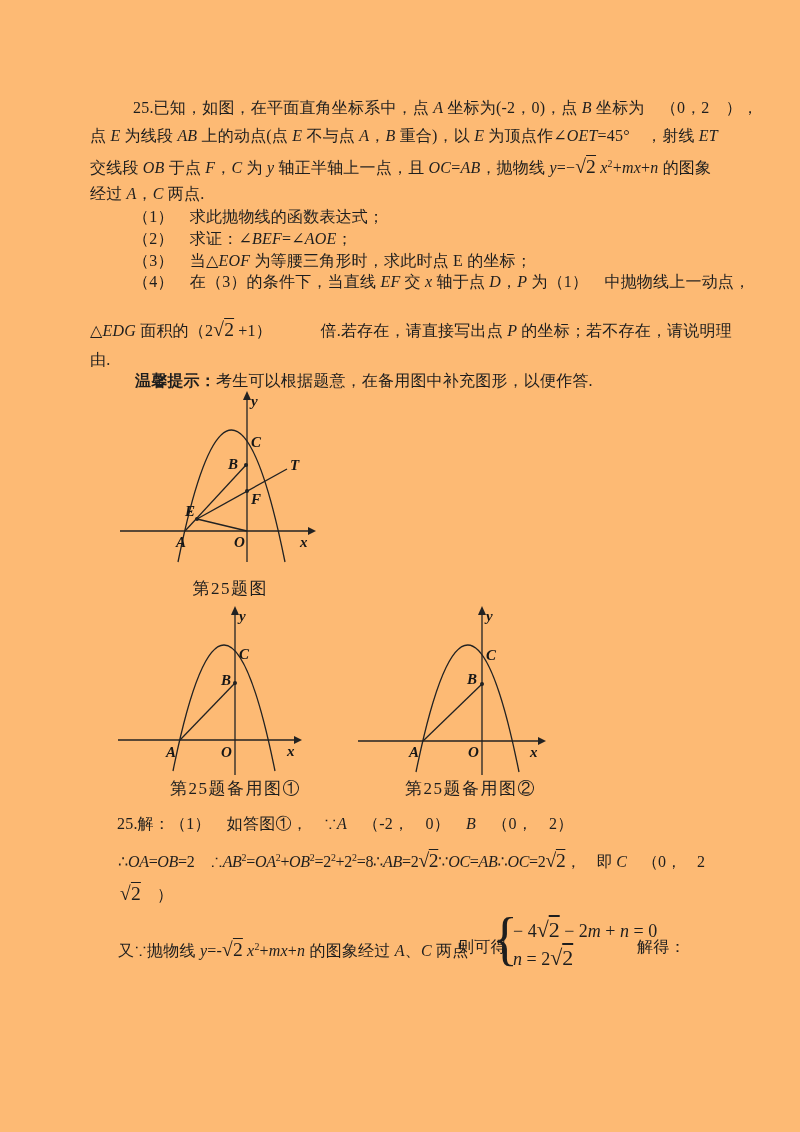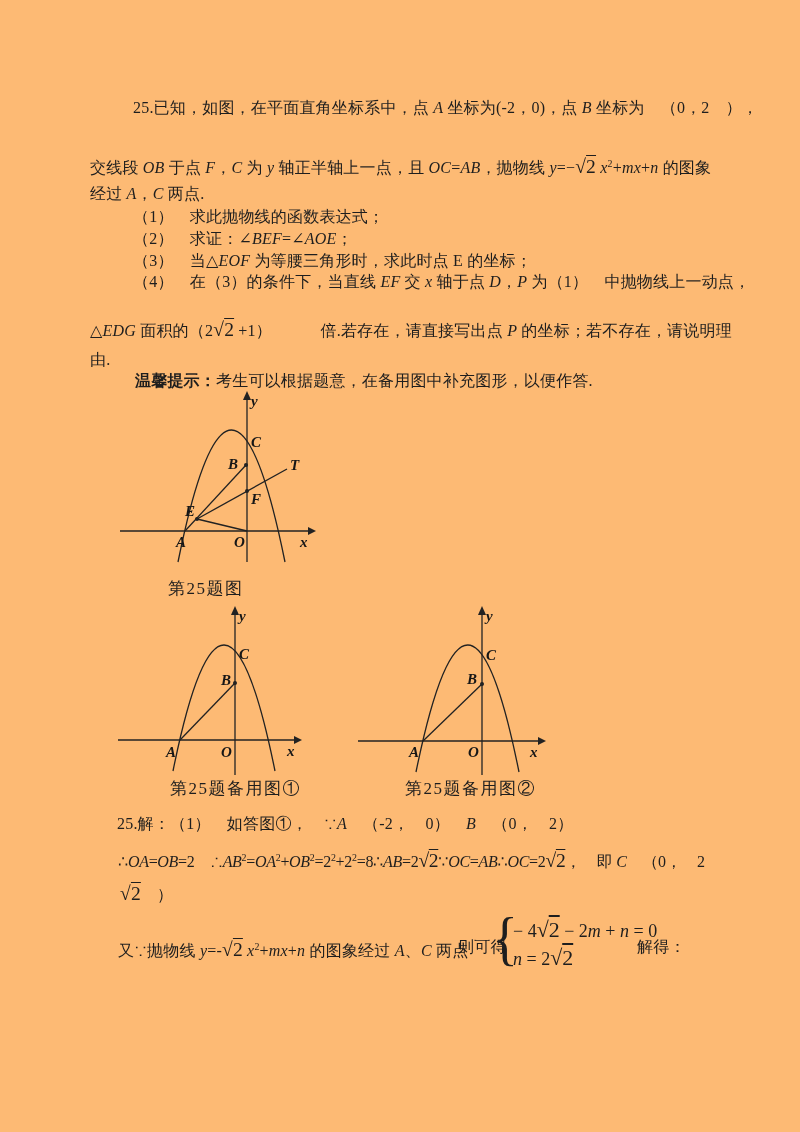--- a/index.html
+++ b/index.html
@@ -11,40 +11,41 @@
   .tline{
     position:absolute;font-size:16px;line-height:21px;white-space:nowrap;
     letter-spacing:0.2px;
   }
   .tight{letter-spacing:-0.3px;text-align:right;}
   .tline i{font-family:"Liberation Serif","DejaVu Serif",serif;}
   sup{font-size:0.62em;}
   .sq{font-size:1.22em;}
   .ol{text-decoration:overline;}
   .figcap{
-    position:absolute;font-size:17px;letter-spacing:1.5px;text-align:left;
+    position:absolute;font-size:17px;letter-spacing:1.5px;text-align:right;
     white-space:nowrap;
   }
   .fig{position:absolute;}
   .fig text{font-family:"Liberation Serif","DejaVu Serif",serif;
     font-style:italic;font-weight:bold;font-size:15px;fill:#161616;}
   .brace{
     position:absolute;font-size:54px;line-height:62px;font-weight:400;
     transform:scaleY(1.08);transform-origin:center;
   }
   .eqline{
     position:absolute;font-size:18px;line-height:24px;white-space:nowrap;
   }
 </style>
 </head>
 <body>
 
 <div class="page">
 
   <div class="tline" style="left:133px;top:97px">25.已知，如图，在平面直角坐标系中，点 <i>A</i> 坐标为(-2，0)，点 <i>B</i> 坐标为　（0，2　），</div>
+  <div class="tline" style="left:90px;top:125px">点 <i>E</i> 为线段 <i>AB</i> 上的动点(点 <i>E</i> 不与点 <i>A</i>，<i>B</i> 重合)，以 <i>E</i> 为顶点作∠<i>OET</i>=45°　，射线 <i>ET</i></div>
   <div class="tline" style="left:90px;top:153px">交线段 <i>OB</i> 于点 <i>F</i>，<i>C</i> 为 <i>y</i> 轴正半轴上一点，且 <i>OC</i>=<i>AB</i>，抛物线 <i>y</i>=−<span class="sq">√<span class="ol">2</span></span> <i>x</i><sup>2</sup>+<i>mx</i>+<i>n</i> 的图象</div>
   <div class="tline" style="left:90px;top:183px">经过 <i>A</i>，<i>C</i> 两点.</div>
   <div class="tline" style="left:133px;top:206px">（1）　求此抛物线的函数表达式；</div>
   <div class="tline" style="left:133px;top:228px">（2）　求证：∠<i>BEF</i>=∠<i>AOE</i>；</div>
   <div class="tline" style="left:133px;top:250px">（3）　当△<i>EOF</i> 为等腰三角形时，求此时点 E 的坐标；</div>
   <div class="tline" style="left:133px;top:271px">（4）　在（3）的条件下，当直线 <i>EF</i> 交 <i>x</i> 轴于点 <i>D</i>，<i>P</i> 为（1）　中抛物线上一动点，</div>
   <div class="tline" style="left:90px;top:319px">△<i>EDG</i> 面积的（2<span class="sq">√<span class="ol">2</span></span> +1）　　　倍.若存在，请直接写出点 <i>P</i> 的坐标；若不存在，请说明理</div>
   <div class="tline" style="left:90px;top:349px">由.</div>
   <div class="tline" style="left:135px;top:370px"><b>温馨提示：</b>考生可以根据题意，在备用图中补充图形，以便作答.</div>
 

